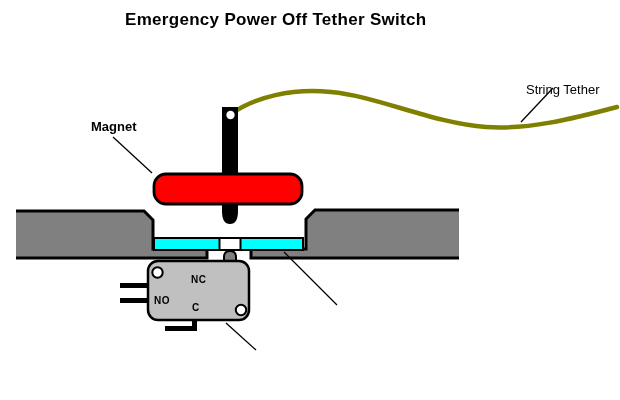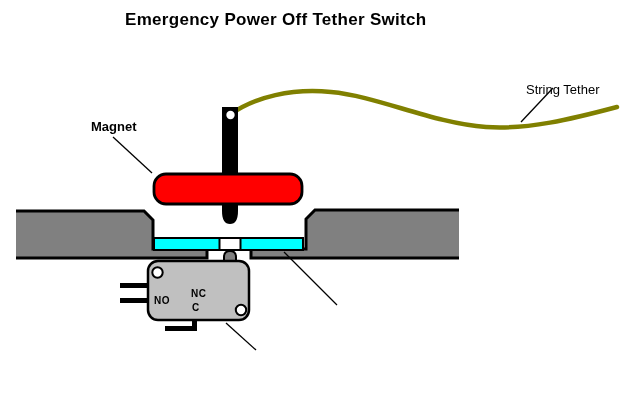--- a/index.html
+++ b/index.html
@@ -75,17 +75,17 @@
 
     <line x1="113" y1="137" x2="152" y2="173" stroke="#000000" stroke-width="1.3"></line>
     <line x1="553" y1="88" x2="521" y2="122" stroke="#000000" stroke-width="1.3"></line>
     <line x1="284" y1="252" x2="337" y2="305" stroke="#000000" stroke-width="1.3"></line>
     <line x1="226" y1="323" x2="256" y2="350" stroke="#000000" stroke-width="1.3"></line>
   </svg>
 
   <div class="lbl" style="left:91px; top:119px;font-weight:bold;">Magnet</div>
   <div class="lbl" style="left:526px; top:70px;margin-top:12px;">String Tether</div>
 
-  <div class="term" style="left:154px; top:288px;padding-left:37px;">NC</div>
+  <div class="term" style="left:154px; top:274px;padding-left:37px;">NC</div>
   <div class="term" style="left:154px; top:295px;">NO</div>
   <div class="term" style="left:192px; top:302px;">C</div>
 
 </div>
 
 </body></html>

